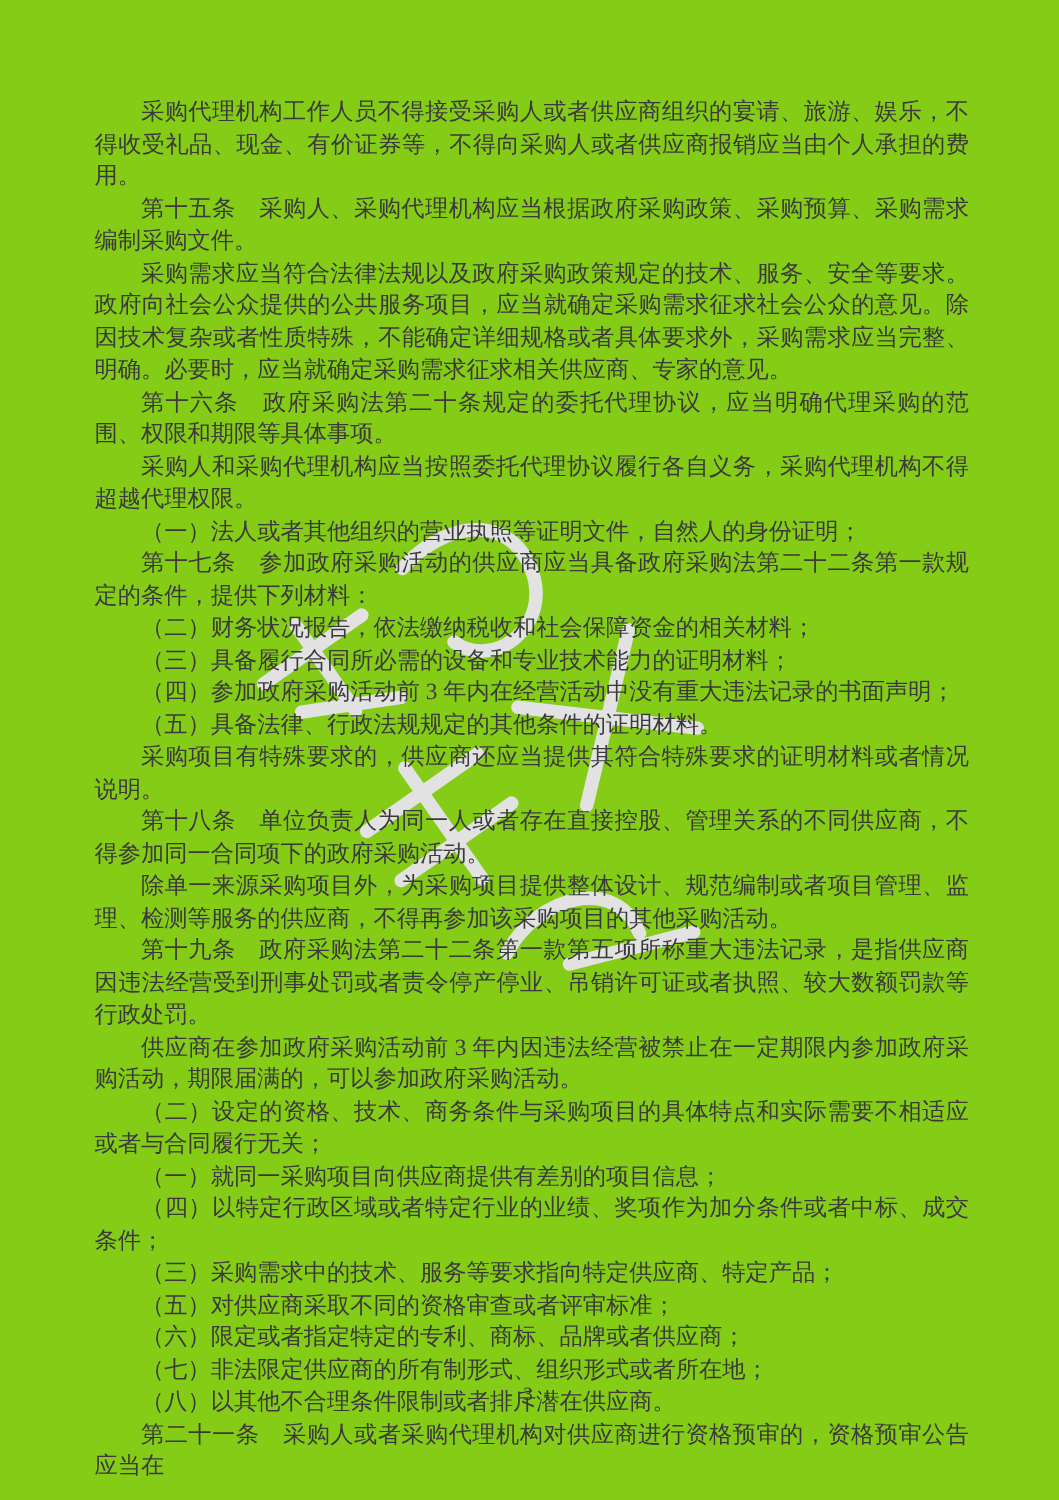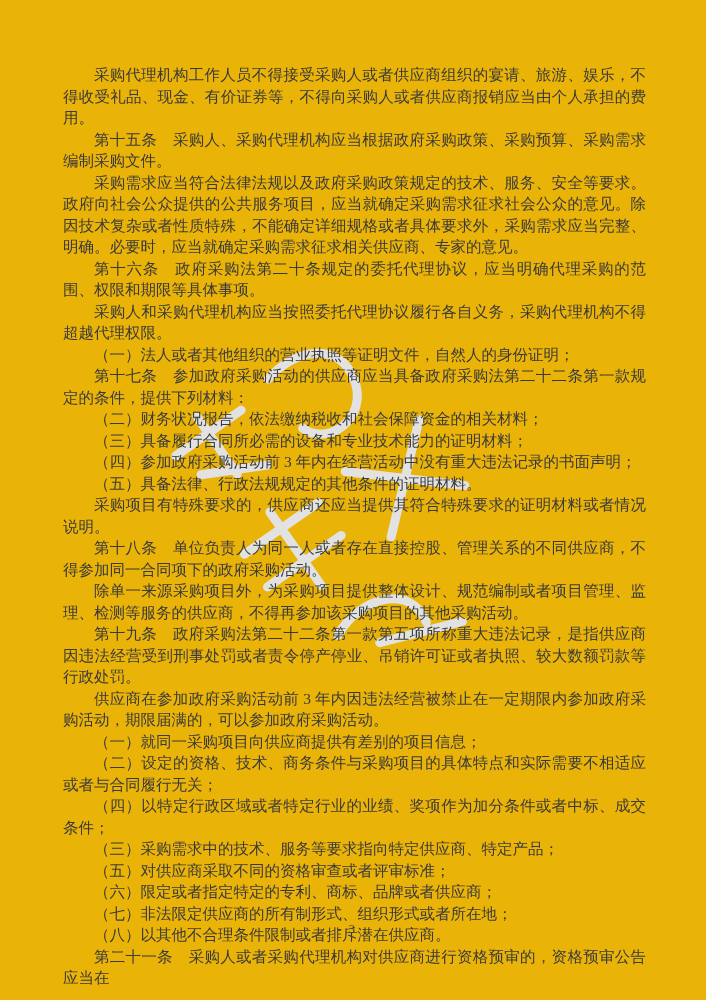--- a/index.html
+++ b/index.html
@@ -4,21 +4,21 @@
 <style>
   html, body {
     margin: 0;
     padding: 0;
     background: #ffffff;
   }
   .page {
     position: relative;
     width: 706px;
     height: 1000px;
-    background: #eab308;
+    background: #84cc16;
     overflow: hidden;
     font-family: "Liberation Serif", "DejaVu Serif", serif;
   }
   .watermark {
     position: absolute;
     left: 120px;
     top: 300px;
     width: 480px;
     height: 420px;
     z-index: 0;
@@ -81,22 +81,22 @@
     <p>第十七条　参加政府采购活动的供应商应当具备政府采购法第二十二条第一款规定的条件，提供下列材料：</p>
     <p>（二）财务状况报告，依法缴纳税收和社会保障资金的相关材料；</p>
     <p>（三）具备履行合同所必需的设备和专业技术能力的证明材料；</p>
     <p>（四）参加政府采购活动前 3 年内在经营活动中没有重大违法记录的书面声明；</p>
     <p>（五）具备法律、行政法规规定的其他条件的证明材料。</p>
     <p>采购项目有特殊要求的，供应商还应当提供其符合特殊要求的证明材料或者情况说明。</p>
     <p>第十八条　单位负责人为同一人或者存在直接控股、管理关系的不同供应商，不得参加同一合同项下的政府采购活动。</p>
     <p>除单一来源采购项目外，为采购项目提供整体设计、规范编制或者项目管理、监理、检测等服务的供应商，不得再参加该采购项目的其他采购活动。</p>
     <p>第十九条　政府采购法第二十二条第一款第五项所称重大违法记录，是指供应商因违法经营受到刑事处罚或者责令停产停业、吊销许可证或者执照、较大数额罚款等行政处罚。</p>
     <p>供应商在参加政府采购活动前 3 年内因违法经营被禁止在一定期限内参加政府采购活动，期限届满的，可以参加政府采购活动。</p>
+    <p>（二）设定的资格、技术、商务条件与采购项目的具体特点和实际需要不相适应或者与合同履行无关；</p>
     <p>（一）就同一采购项目向供应商提供有差别的项目信息；</p>
-    <p>（二）设定的资格、技术、商务条件与采购项目的具体特点和实际需要不相适应或者与合同履行无关；</p>
     <p>（四）以特定行政区域或者特定行业的业绩、奖项作为加分条件或者中标、成交条件；</p>
     <p>（三）采购需求中的技术、服务等要求指向特定供应商、特定产品；</p>
     <p>（五）对供应商采取不同的资格审查或者评审标准；</p>
     <p>（六）限定或者指定特定的专利、商标、品牌或者供应商；</p>
     <p>（七）非法限定供应商的所有制形式、组织形式或者所在地；</p>
     <p>（八）以其他不合理条件限制或者排斥潜在供应商。</p>
     <p>第二十一条　采购人或者采购代理机构对供应商进行资格预审的，资格预审公告应当在</p>
   </div>
 
   <div class="page-number">- 3 -</div>

